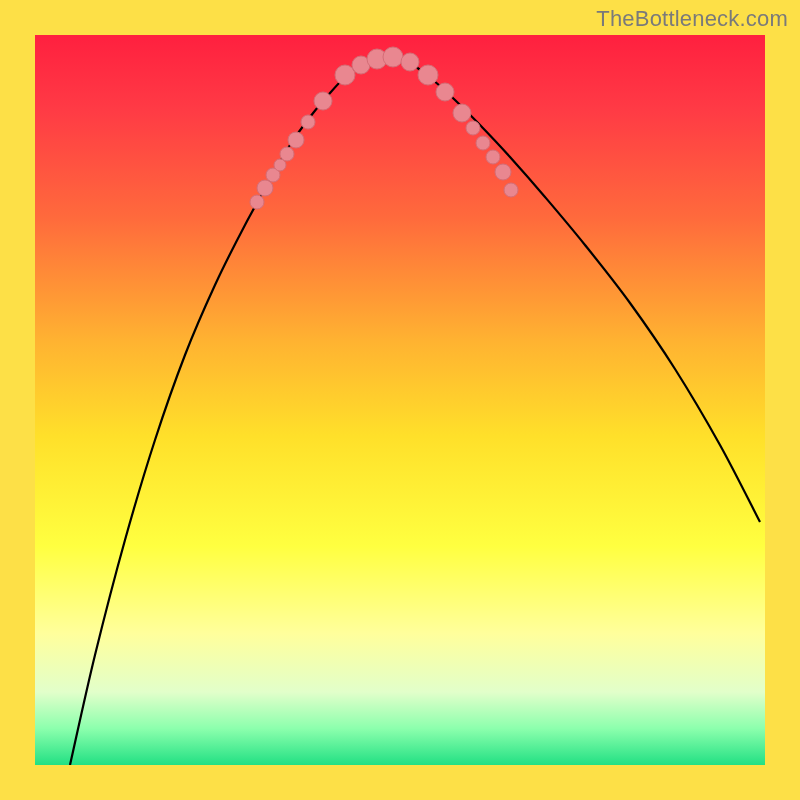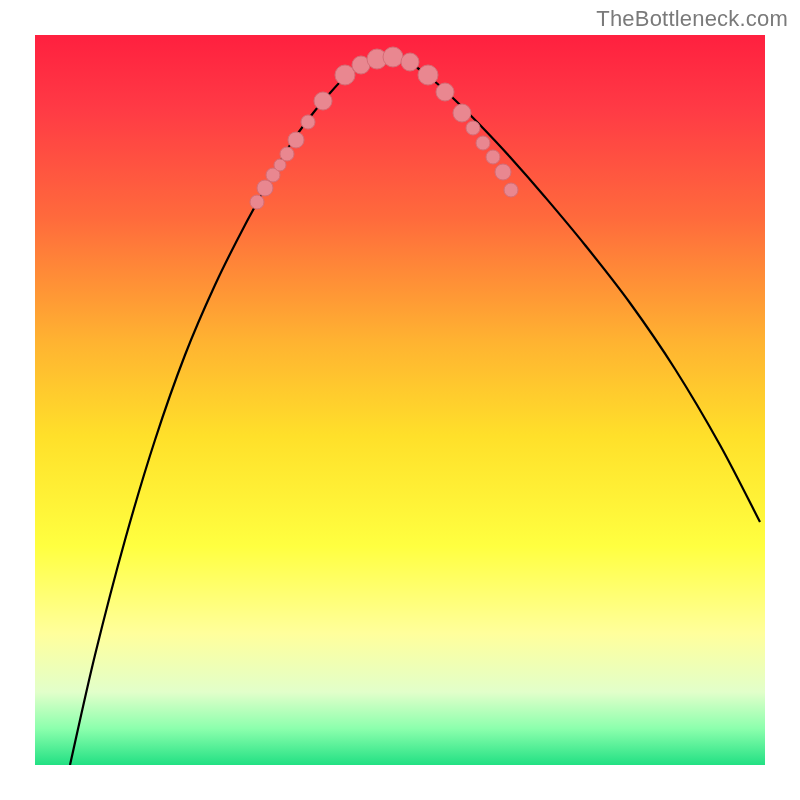--- a/index.html
+++ b/index.html
@@ -8,21 +8,21 @@
     width: 800px;
     height: 800px;
     overflow: hidden;
     background: #000;
     font-family: Arial, Helvetica, sans-serif;
   }
   .frame {
     position: relative;
     width: 800px;
     height: 800px;
-    background: #ffffff;
+    background: #fde047;
   }
   .plot-area {
     position: absolute;
     left: 35px;
     top: 35px;
     width: 730px;
     height: 730px;
     background: linear-gradient(to bottom,
       #ff203f 0%,
       #ff3a45 10%,

